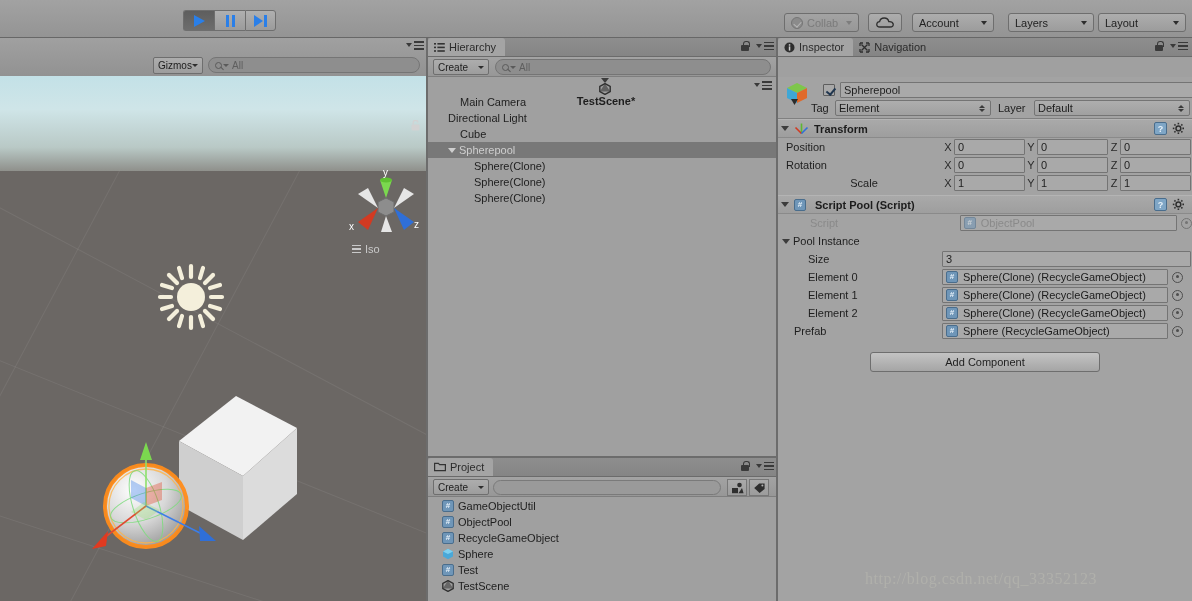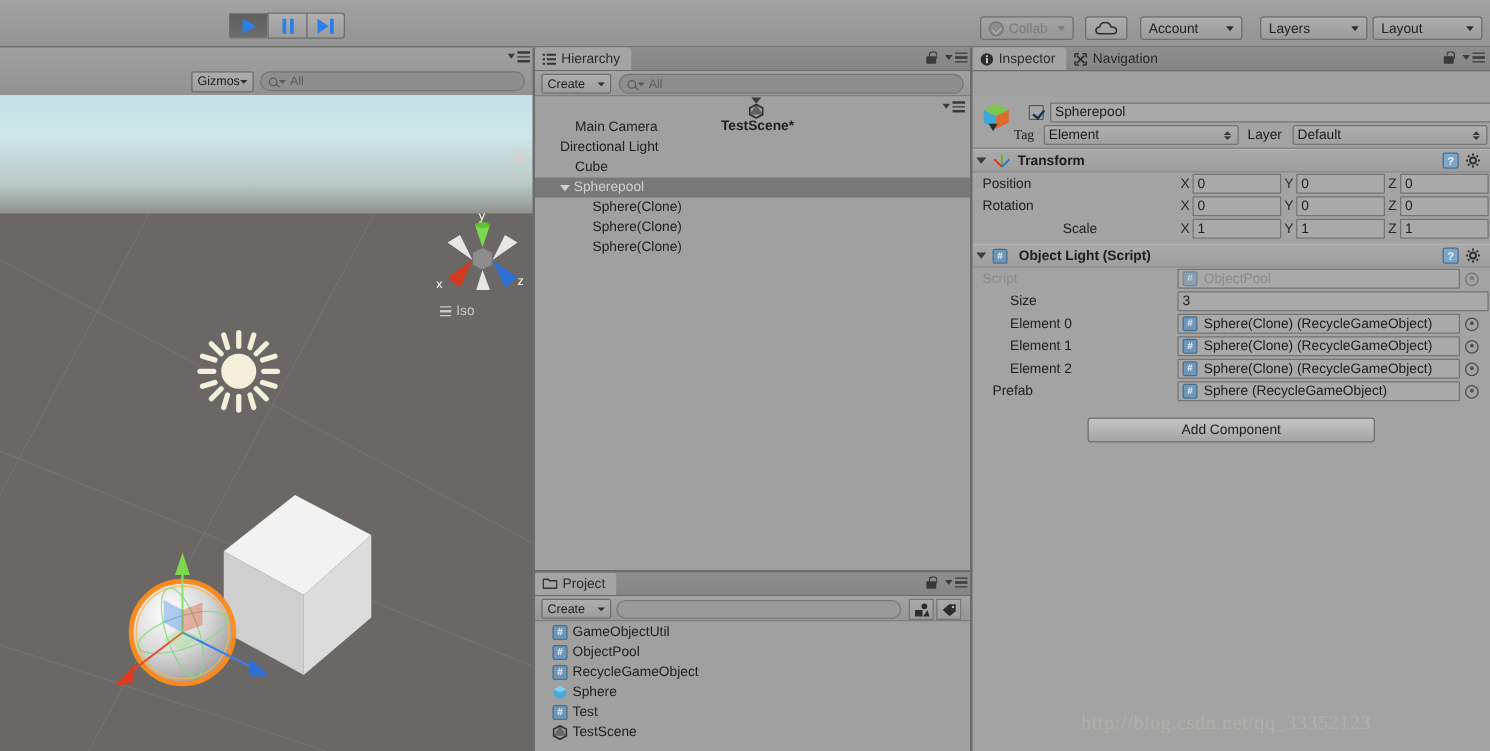--- a/index.html
+++ b/index.html
@@ -661,21 +661,21 @@
           <polygon points="13,2 23,7 13,12 3,7" fill="#7ec64b"></polygon>
           <polygon points="3,7 13,12 13,22 3,17" fill="#3fa7d6"></polygon>
           <polygon points="23,7 13,12 13,22 23,17" fill="#e06a2b"></polygon>
           <polygon points="7,18 14,18 10.5,24" fill="#2b2b2b"></polygon>
         </svg>
         <span class="chk on" style="position:absolute; left:45px; top:7px;"></span>
         <div class="field" style="position:absolute; left:62px; top:5px; width:356px;">
           <span>Spherepool</span>
         </div>
 
-        <span style="position:absolute; left:33px; top:25px; font-size:11px;font-family:Liberation Serif, serif;">Tag</span>
+        <span style="position:absolute; left:33px; top:25px; font-size:11px;">Tag</span>
         <div class="popup" style="position:absolute; left:57px; top:23px; width:156px;">
           <span>Element</span>
           <span class="updown">
               <span class="u"></span>
               <span class="d"></span>
             </span>
         </div>
         <span style="position:absolute; left:220px; top:25px; font-size:11px;">Layer</span>
         <div class="popup" style="position:absolute; left:256px; top:23px; width:156px;">
           <span>Default</span>
@@ -755,48 +755,52 @@
             <span class="axis">Z</span>
             <div class="field" style="width: 71px;">
               <span>1</span>
             </div>
           </div>
         </div>
 
       <div class="comp-header" style="margin-top:3px;">
         <span class="comp-fold"></span>
         <span class="cs-ic">#</span>
-        <span>Object Light (Script)</span>
+        <span>Script Pool (Script)</span>
         <span style="margin-left:auto; display:flex; align-items:center; gap:5px; padding-right:6px;">
           <span class="help-ic">?</span>
           <svg class="gear-ic" viewBox="0 0 14 14">
             <circle cx="6.4" cy="6.4" r="2.4" fill="none" stroke="#2e2e2e" stroke-width="1.5"></circle>
             <g stroke="#2e2e2e" stroke-width="1.6">
               <line x1="6.4" y1="0.8" x2="6.4" y2="2.4"></line>
                 <line x1="6.4" y1="10.4" x2="6.4" y2="12"></line>
               <line x1="0.8" y1="6.4" x2="2.4" y2="6.4"></line>
                 <line x1="10.4" y1="6.4" x2="12" y2="6.4"></line>
               <line x1="2.4" y1="2.4" x2="3.5" y2="3.5"></line>
                 <line x1="9.3" y1="9.3" x2="10.4" y2="10.4"></line>
               <line x1="10.4" y1="2.4" x2="9.3" y2="3.5"></line>
                 <line x1="3.5" y1="9.3" x2="2.4" y2="10.4"></line>
             </g>
           </svg>
         </span>
       </div>
 
       <div class="row" style="padding-left:8px;">
-        <span class="rowlabel" style="width:156px; color:#8a8a8a;">Script</span>
+        <span class="rowlabel" style="width:156px; color:#8a8a8a;margin-left:24px;">Script</span>
         <div class="objfield dim" style="width:226px; color:#8a8a8a;">
           <span class="cs-ic" style="opacity:.55; margin-right:2px;">#</span>
           <span>ObjectPool</span>
         </div>
         <span class="obj-dot" style="margin-left:4px; opacity:.55;"></span>
       </div>
 
+      <div class="row" style="padding-left:4px;">
+        <span class="comp-fold" style="margin-right:3px;"></span>
+        <span class="rowlabel">Pool Instance</span>
+      </div>
 
       <div class="row" style="padding-left:8px;">
         <span class="rowlabel" style="width:156px; padding-left:22px;">Size</span>
         <div class="field" style="width:249px;">
           <span>3</span>
         </div>
       </div>
 
       <div id="pool-elements">
           <div class="row" style="padding-left: 8px;">

